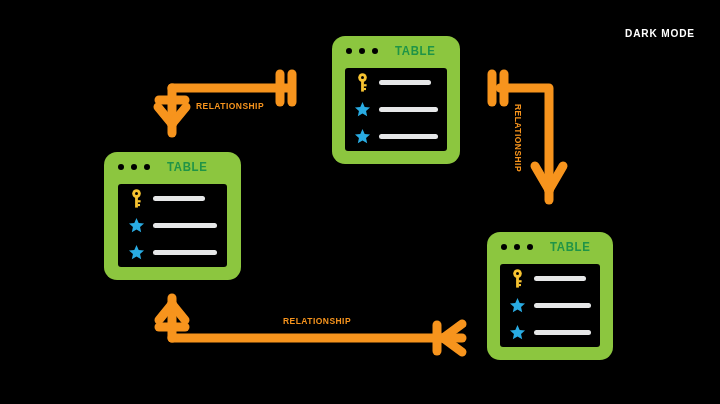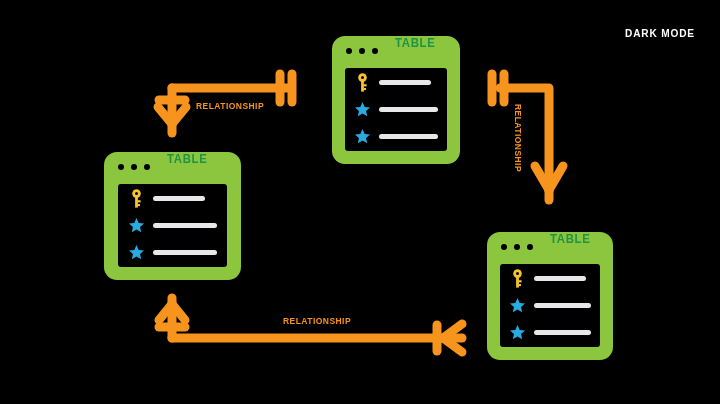--- a/index.html
+++ b/index.html
@@ -30,21 +30,21 @@
   .card{
     position:absolute;
     background:#8CC63F;
     border-radius:13px;
     box-sizing:border-box;
   }
   .card-head{
     position:absolute;
     left:0;right:0;top:0;
     height:30px;
-    display:flex;
+    display:flex;align-items:center;
   }
   .dots{display:flex;align-items:center;gap:7px;margin-left:14px;}
   .dot{width:6px;height:6px;border-radius:50%;background:#000;display:block;}
   .card-title{
     color:#1F9447;
     font-weight:700;
     font-size:12px;
     letter-spacing:.7px;
     margin-left:17px;
     font-family:"Liberation Sans", sans-serif;

